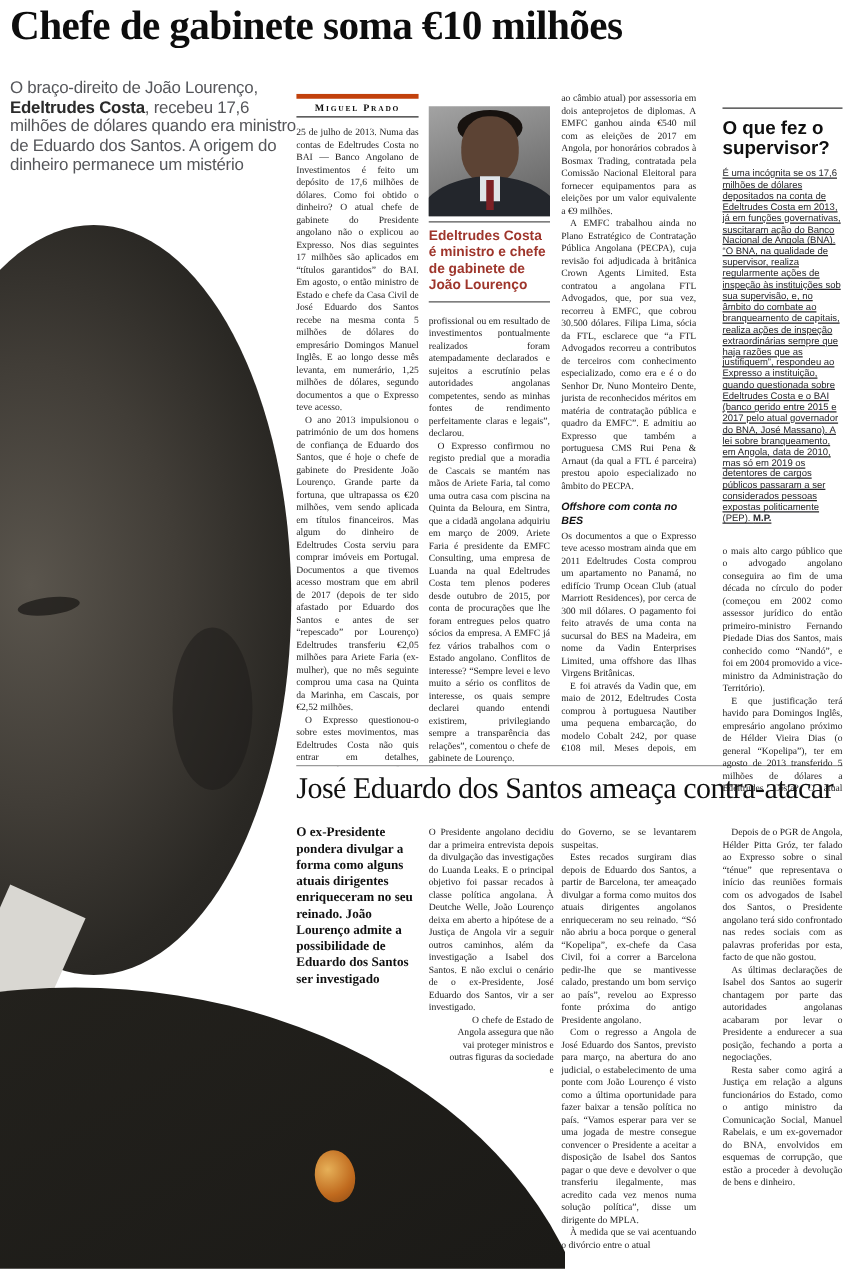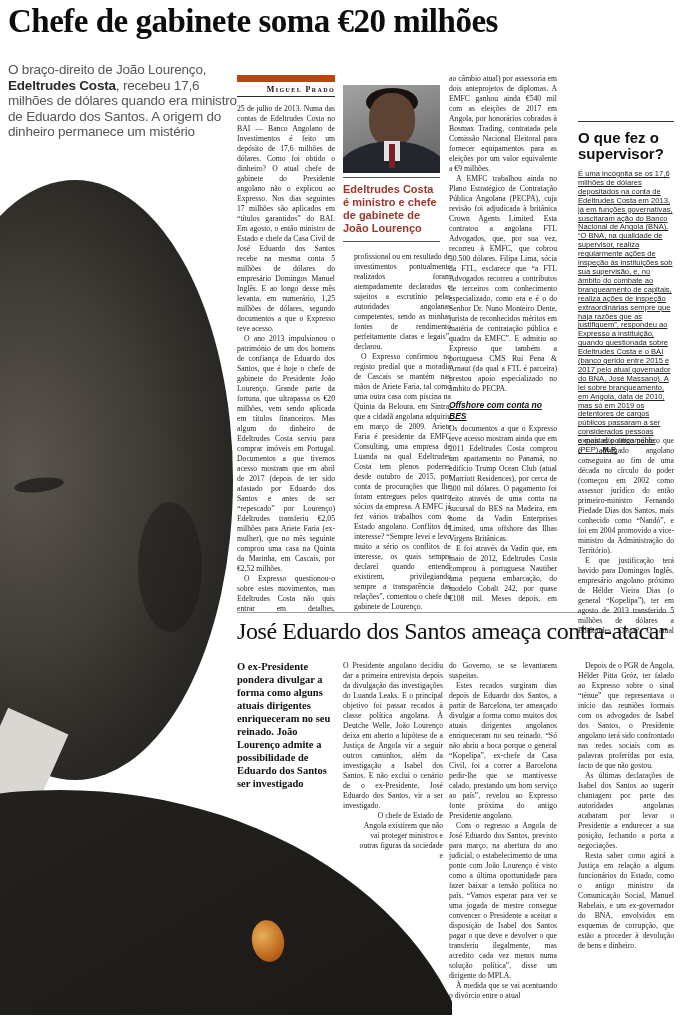--- a/index.html
+++ b/index.html
@@ -15,40 +15,40 @@
 
   
   .intro { position:absolute; left:8px; top:62px; width:233px;
     font:13.5px/15.5px "Liberation Sans", sans-serif; letter-spacing:-0.2px; color:#55565a; }
   .intro b { color:#2b2b2b; }
 
   
   .col { position:absolute; overflow:hidden; z-index:2; }
   .body-text p { font:7.7px/10px "Liberation Serif", serif; text-align:justify; color:#1b1b1b; }
   .body-text p.ind { text-indent:7px; }
-  .subhead { font:bold italic 8.5px/11px "Liberation Sans", sans-serif; color:#111; margin:6px 0 2px 0;text-decoration:underline; }
-  .kicker { border-top:7px solid #c2410c; border-bottom:1px solid #2a2a2a; padding:3px 0 2px 0;
-    text-align:right; font:bold 8px/9px "Liberation Serif", serif; font-variant:small-caps;
+  .subhead { font:bold italic 8.5px/11px "Liberation Sans", sans-serif; color:#111; margin:6px 0 2px 0; }
+  .kicker { border-top:4px solid #c2410c; border-bottom:1px solid #2a2a2a; padding:3px 0 2px 0;
+    text-align:center; font:bold 8px/9px "Liberation Serif", serif; font-variant:small-caps;
     letter-spacing:1.4px; color:#111; margin-bottom:7px; }
 
   
   .photo2 { position:absolute; left:343px; top:85px; width:97px; height:88px; overflow:hidden;
     background:linear-gradient(160deg,#a3a3a3 0%,#7d7d7d 55%,#606060 100%); z-index:2; }
   .p2-hair { position:absolute; left:23px; top:3px; width:52px; height:28px; border-radius:50%; background:#17120f; }
   .p2-head { position:absolute; left:26px; top:8px; width:46px; height:54px; border-radius:46%; background:#5c4334; }
   .p2-suit { position:absolute; left:-9px; top:56px; width:116px; height:44px;
     border-radius:55% 55% 0 0 / 90% 90% 0 0; background:#23262c; }
   .p2-shirt { position:absolute; left:41px; top:56px; width:16px; height:20px; background:#dfe3e8; }
   .p2-tie { position:absolute; left:46px; top:59px; width:6px; height:24px; background:#7c2025; }
   .cap2 { position:absolute; left:343px; top:177px; width:97px; border-top:1px solid #555;
     border-bottom:1px solid #555; padding:5px 0 6px 0;
     font:bold 11px/13px "Liberation Sans", sans-serif; color:#9e352b; z-index:2; }
 
   
-  .sidebar { position:absolute; left:578px; top:86px; width:96px; z-index:2;margin-top:35px; }
+  .sidebar { position:absolute; left:578px; top:86px; width:96px; z-index:2; }
   .sidebar .rule { border-top:1px solid #333; margin-bottom:8px; }
   .sidebar h2 { font:bold 15px/16px "Liberation Sans", sans-serif; color:#0f0f0f; margin-bottom:8px; }
   .sidebar .sb-body { font:7.6px/8.9px "Liberation Sans", sans-serif; color:#26262a;text-decoration:underline; }
   .sidebar .sb-ini { font-weight:bold; font-family:"Liberation Sans", sans-serif; }
 
   .rule2 { position:absolute; left:237px; top:612px; width:437px; border-top:1px solid #9a9a9a; }
 
   
   .lead { position:absolute; left:237px; top:660px; width:103px;
     font:bold 10.5px/13px "Liberation Serif", serif; color:#111; z-index:3; }
@@ -82,40 +82,40 @@
 
   <div class="photo1">
     <div class="p1-head"></div>
     <div class="p1-eye"></div>
     <div class="p1-ear"></div>
     <div class="p1-collar"></div>
     <div class="p1-shoulder"></div>
     <div class="p1-pin"></div>
   </div>
 
-  <h1 class="headline1">Chefe de gabinete soma €20 milhões</h1>
+  <h1 class="headline1">Chefe de gabinete soma €10 milhões</h1>
   <p class="intro"><span>O braço-direito de João Lourenço, </span><b>Edeltrudes Costa</b><span>, recebeu 17,6 milhões de dólares quando era ministro de Eduardo dos Santos. A origem do dinheiro permanece um mistério</span></p>
 
   <div class="col body-text" style="left:237px; top:75px; width:98px; height:538px;">
     <div class="kicker">Miguel Prado</div>
     <p>25 de julho de 2013. Numa das contas de Edeltrudes Costa no BAI — Banco Angolano de Investimentos é feito um depósito de 17,6 milhões de dólares. Como foi obtido o dinheiro? O atual chefe de gabinete do Presidente angolano não o explicou ao Expresso. Nos dias seguintes 17 milhões são aplicados em “títulos garantidos” do BAI. Em agosto, o então ministro de Estado e chefe da Casa Civil de José Eduardo dos Santos recebe na mesma conta 5 milhões de dólares do empresário Domingos Manuel Inglês. E ao longo desse mês levanta, em numerário, 1,25 milhões de dólares, segundo documentos a que o Expresso teve acesso.</p>
     <p class="ind">O ano 2013 impulsionou o património de um dos homens de confiança de Eduardo dos Santos, que é hoje o chefe de gabinete do Presidente João Lourenço. Grande parte da fortuna, que ultrapassa os €20 milhões, vem sendo aplicada em títulos financeiros. Mas algum do dinheiro de Edeltrudes Costa serviu para comprar imóveis em Portugal. Documentos a que tivemos acesso mostram que em abril de 2017 (depois de ter sido afastado por Eduardo dos Santos e antes de ser “repescado” por Lourenço) Edeltrudes transferiu €2,05 milhões para Ariete Faria (ex-mulher), que no mês seguinte comprou uma casa na Quinta da Marinha, em Cascais, por €2,52 milhões.</p>
     <p class="ind">O Expresso questionou-o sobre estes movimentos, mas Edeltrudes Costa não quis entrar em detalhes, assegurando que as suas fontes de rendimento são lícitas. “Os recursos que recebi, tanto no exercício de funções públicas como no exercício da minha atividade</p>
   </div>
 
   <div class="photo2">
     <div class="p2-hair"></div>
     <div class="p2-head"></div>
     <div class="p2-suit"></div>
     <div class="p2-shirt"></div>
     <div class="p2-tie"></div>
   </div>
   <div class="cap2">Edeltrudes Costa é ministro e chefe de gabinete de João Lourenço</div>
 
-  <div class="col body-text" style="left:343px; top:252px; width:97px; height:361px;margin-left:11px;">
+  <div class="col body-text" style="left:343px; top:252px; width:97px; height:361px;">
     <p>profissional ou em resultado de investimentos pontualmente realizados foram atempadamente declarados e sujeitos a escrutínio pelas autoridades angolanas competentes, sendo as minhas fontes de rendimento perfeitamente claras e legais”, declarou.</p>
     <p class="ind">O Expresso confirmou no registo predial que a moradia de Cascais se mantém nas mãos de Ariete Faria, tal como uma outra casa com piscina na Quinta da Beloura, em Sintra, que a cidadã angolana adquiriu em março de 2009. Ariete Faria é presidente da EMFC Consulting, uma empresa de Luanda na qual Edeltrudes Costa tem plenos poderes desde outubro de 2015, por conta de procurações que lhe foram entregues pelos quatro sócios da empresa. A EMFC já fez vários trabalhos com o Estado angolano. Conflitos de interesse? “Sempre levei e levo muito a sério os conflitos de interesse, os quais sempre declarei quando entendi existirem, privilegiando sempre a transparência das relações”, comentou o chefe de gabinete de Lourenço.</p>
     <p class="ind">Em 2017, num período em que Edeltrudes Costa estava fora do Governo, a EMFC faturou ao Ministério da Justiça 20 milhões de kwanzas (€36 mil</p>
   </div>
 
   <div class="col body-text" style="left:449px; top:74px; width:108px; height:528px;">
     <p>ao câmbio atual) por assessoria em dois anteprojetos de diplomas. A EMFC ganhou ainda €540 mil com as eleições de 2017 em Angola, por honorários cobrados à Bosmax Trading, contratada pela Comissão Nacional Eleitoral para fornecer equipamentos para as eleições por um valor equivalente a €9 milhões.</p>
     <p class="ind">A EMFC trabalhou ainda no Plano Estratégico de Contratação Pública Angolana (PECPA), cuja revisão foi adjudicada à britânica Crown Agents Limited. Esta contratou a angolana FTL Advogados, que, por sua vez, recorreu à EMFC, que cobrou 30.500 dólares. Filipa Lima, sócia da FTL, esclarece que “a FTL Advogados recorreu a contributos de terceiros com conhecimento especializado, como era e é o do Senhor Dr. Nuno Monteiro Dente, jurista de reconhecidos méritos em matéria de contratação pública e quadro da EMFC”. E admitiu ao Expresso que também a portuguesa CMS Rui Pena &amp; Arnaut (da qual a FTL é parceira) prestou apoio especializado no âmbito do PECPA.</p>
     <h3 class="subhead">Offshore com conta no BES</h3>
     <p>Os documentos a que o Expresso teve acesso mostram ainda que em 2011 Edeltrudes Costa comprou um apartamento no Panamá, no edifício Trump Ocean Club (atual Marriott Residences), por cerca de 300 mil dólares. O pagamento foi feito através de uma conta na sucursal do BES na Madeira, em nome da Vadin Enterprises Limited, uma offshore das Ilhas Virgens Britânicas.</p>
@@ -134,21 +134,21 @@
 
   </div>
 
   <div class="rule2"></div>
   <h1 class="headline2">José Eduardo dos Santos ameaça contra-atacar</h1>
 
   <p class="lead">O ex-Presidente pondera divulgar a forma como alguns atuais dirigentes enriqueceram no seu reinado. João Lourenço admite a possibilidade de Eduardo dos Santos ser investigado</p>
 
   <div class="col body-text" style="left:343px; top:661px; width:100px; height:212px;">
     <p>O Presidente angolano decidiu dar a primeira entrevista depois da divulgação das investigações do Luanda Leaks. E o principal objetivo foi passar recados à classe política angolana. À Deutche Welle, João Lourenço deixa em aberto a hipótese de a Justiça de Angola vir a seguir outros caminhos, além da investigação a Isabel dos Santos. E não exclui o cenário de o ex-Presidente, José Eduardo dos Santos, vir a ser investigado.</p>
-    <p class="ind tail">O chefe de Estado de Angola existirem que não vai proteger ministros e outras figuras da sociedade e</p>
+    <p class="ind tail">O chefe de Estado de Angola assegura que não vai proteger ministros e outras figuras da sociedade e</p>
   </div>
 
   <div class="col body-text" style="left:449px; top:661px; width:108px; height:352px;">
     <p>do Governo, se se levantarem suspeitas.</p>
     <p class="ind">Estes recados surgiram dias depois de Eduardo dos Santos, a partir de Barcelona, ter ameaçado divulgar a forma como muitos dos atuais dirigentes angolanos enriqueceram no seu reinado. “Só não abriu a boca porque o general “Kopelipa”, ex-chefe da Casa Civil, foi a correr a Barcelona pedir-lhe que se mantivesse calado, prestando um bom serviço ao país”, revelou ao Expresso fonte próxima do antigo Presidente angolano.</p>
     <p class="ind">Com o regresso a Angola de José Eduardo dos Santos, previsto para março, na abertura do ano judicial, o estabelecimento de uma ponte com João Lourenço é visto como a última oportunidade para fazer baixar a tensão política no país. “Vamos esperar para ver se uma jogada de mestre consegue convencer o Presidente a aceitar a disposição de Isabel dos Santos pagar o que deve e devolver o que transferiu ilegalmente, mas acredito cada vez menos numa solução política”, disse um dirigente do MPLA.</p>
     <p class="ind">À medida que se vai acentuando o divórcio entre o atual</p>
   </div>
 
   <div class="col body-text" style="left:578px; top:661px; width:96px; height:358px;">

